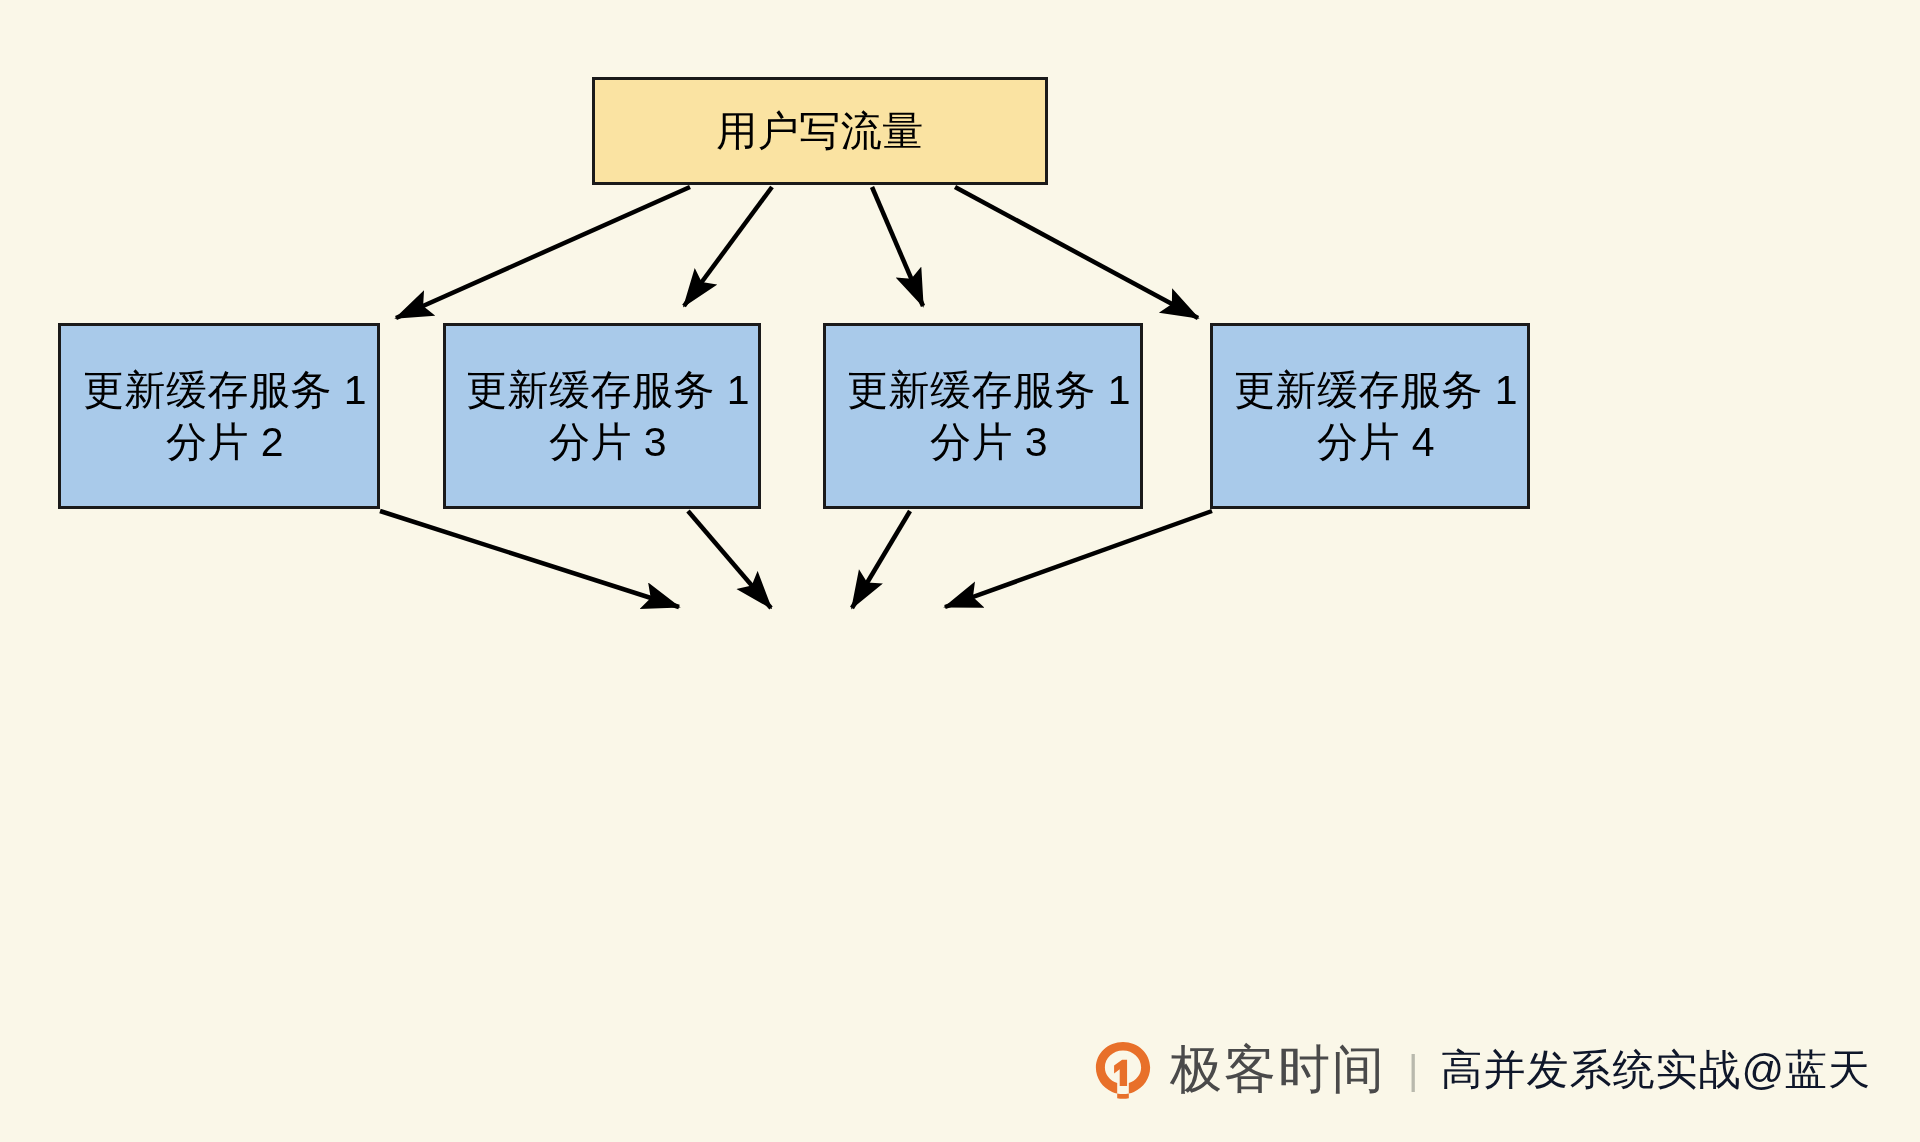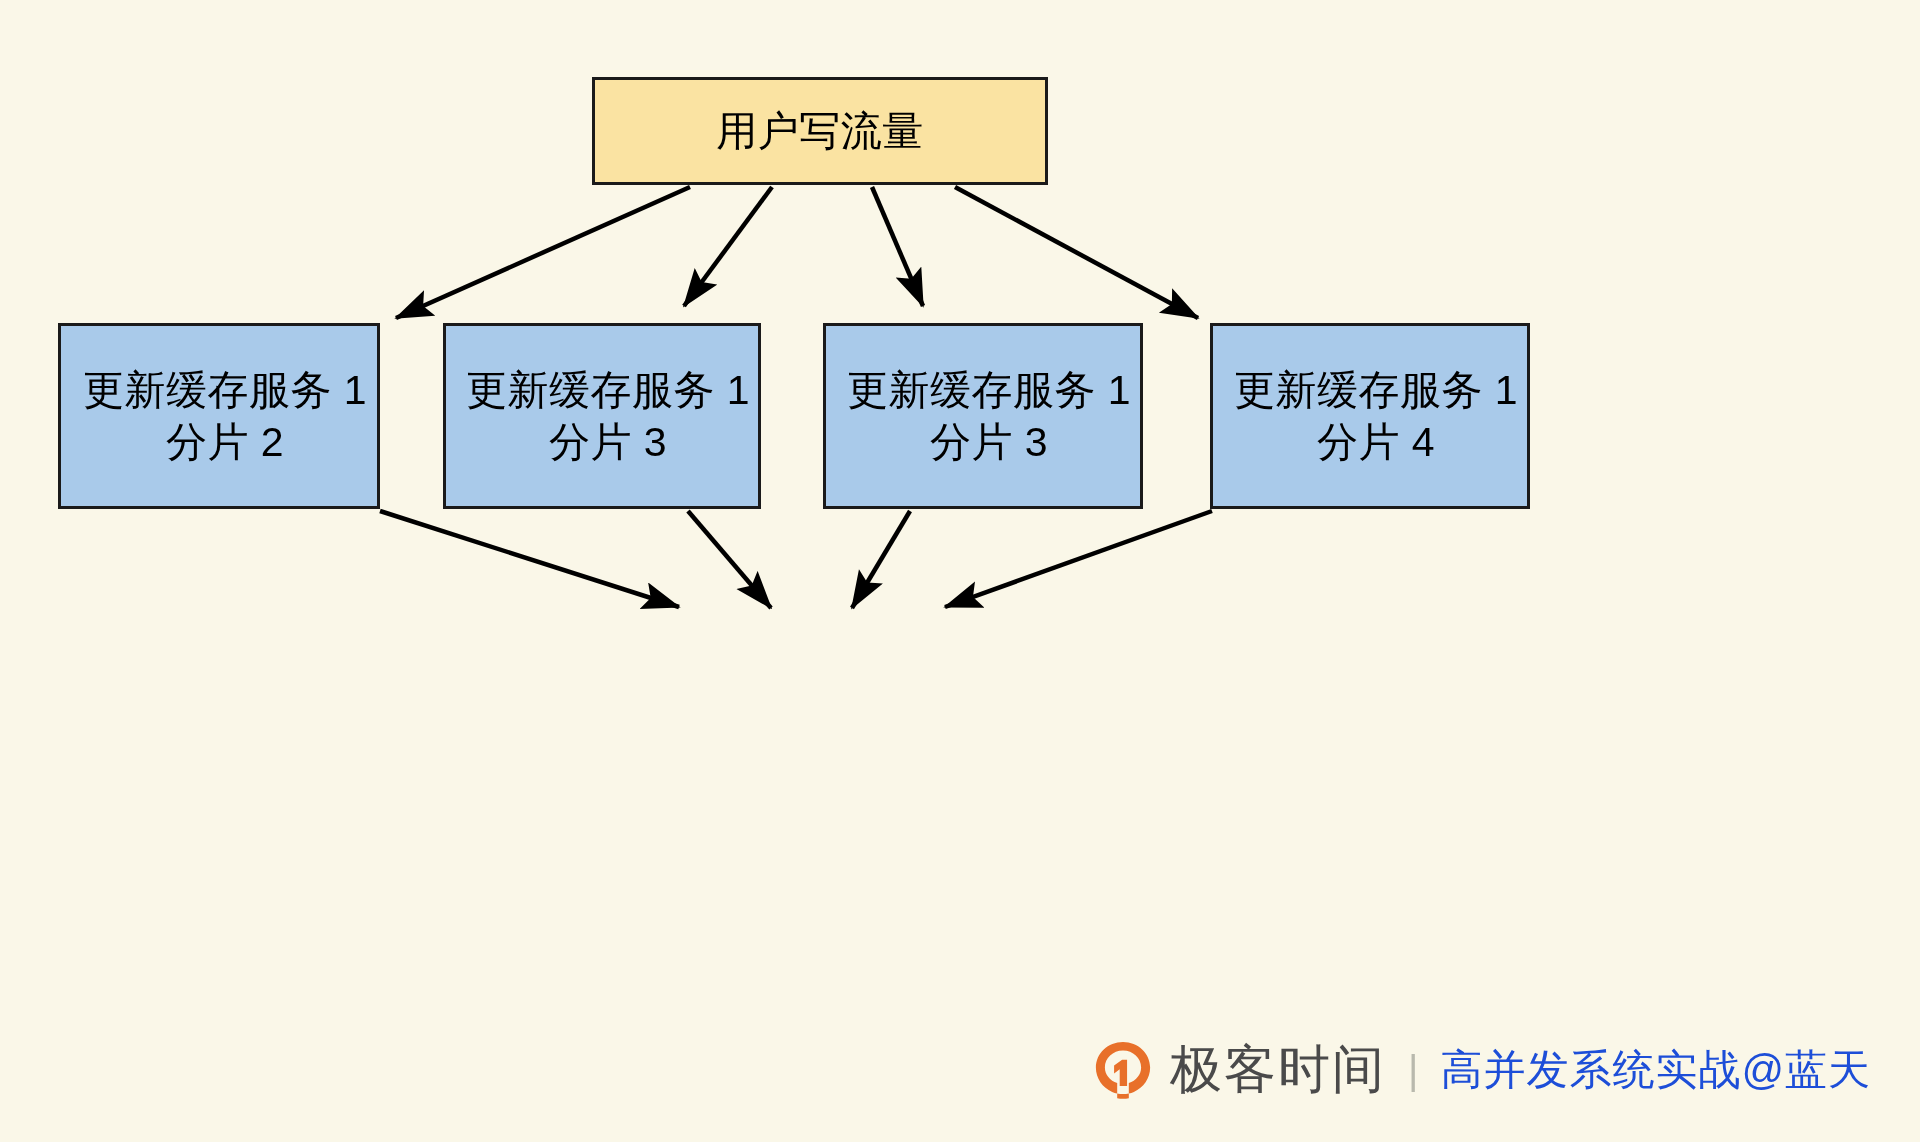--- a/index.html
+++ b/index.html
@@ -84,21 +84,21 @@
     letter-spacing: 2px;
     white-space: nowrap;
   }
   #watermark .wm-sep {
     font-size: 40px;
     color: #b9b9ad;
     margin: 0 6px;
   }
   #watermark .wm-course {
     font-size: 42px;
-    color: #1d4ed8;
+    color: #0f172a;
     letter-spacing: 1px;
     white-space: nowrap;
   }
 </style>
 </head>
 <body>
 
 <div id="canvas">
 
   <svg class="arrow-layer" viewBox="0 0 1920 1142" width="1920" height="1142" xmlns="http://www.w3.org/2000/svg">

